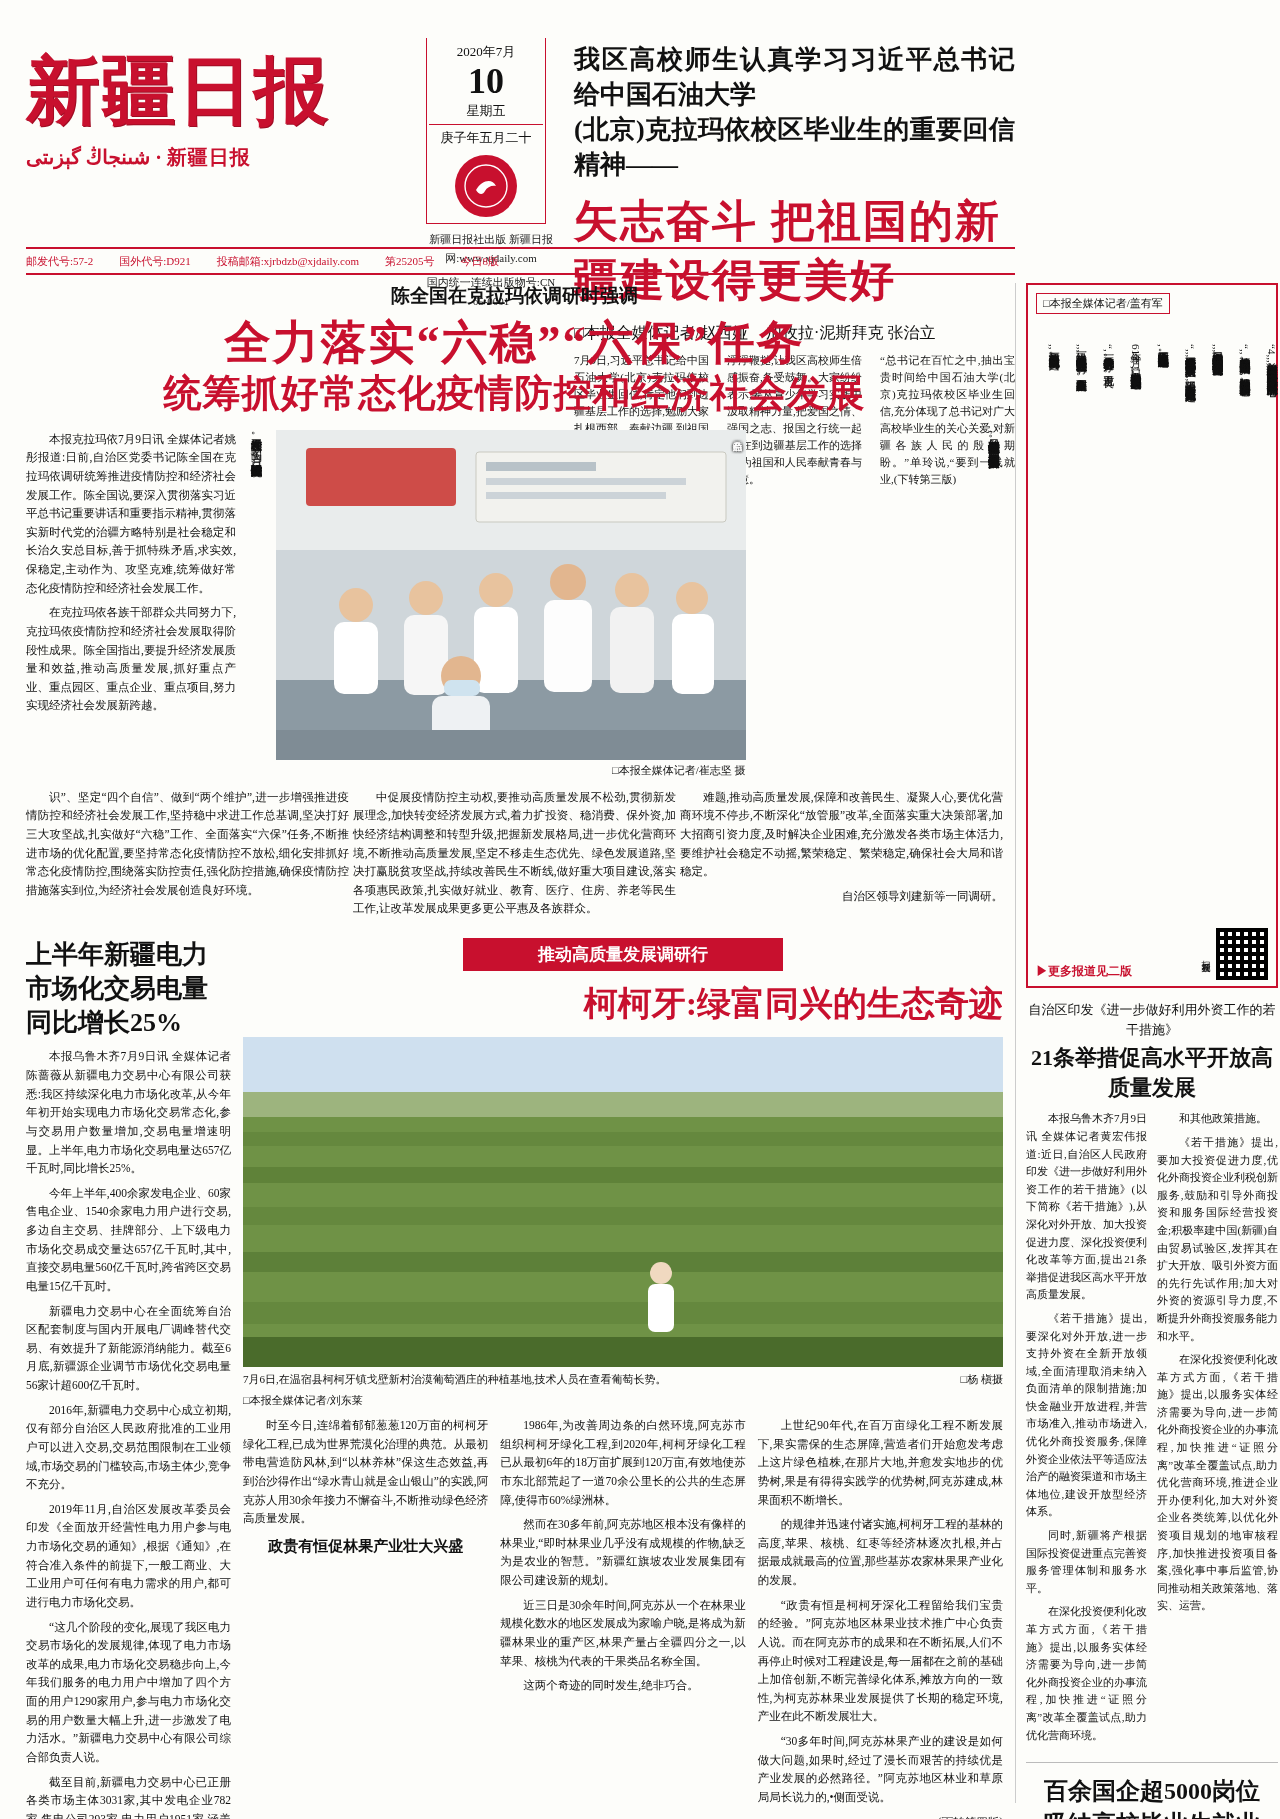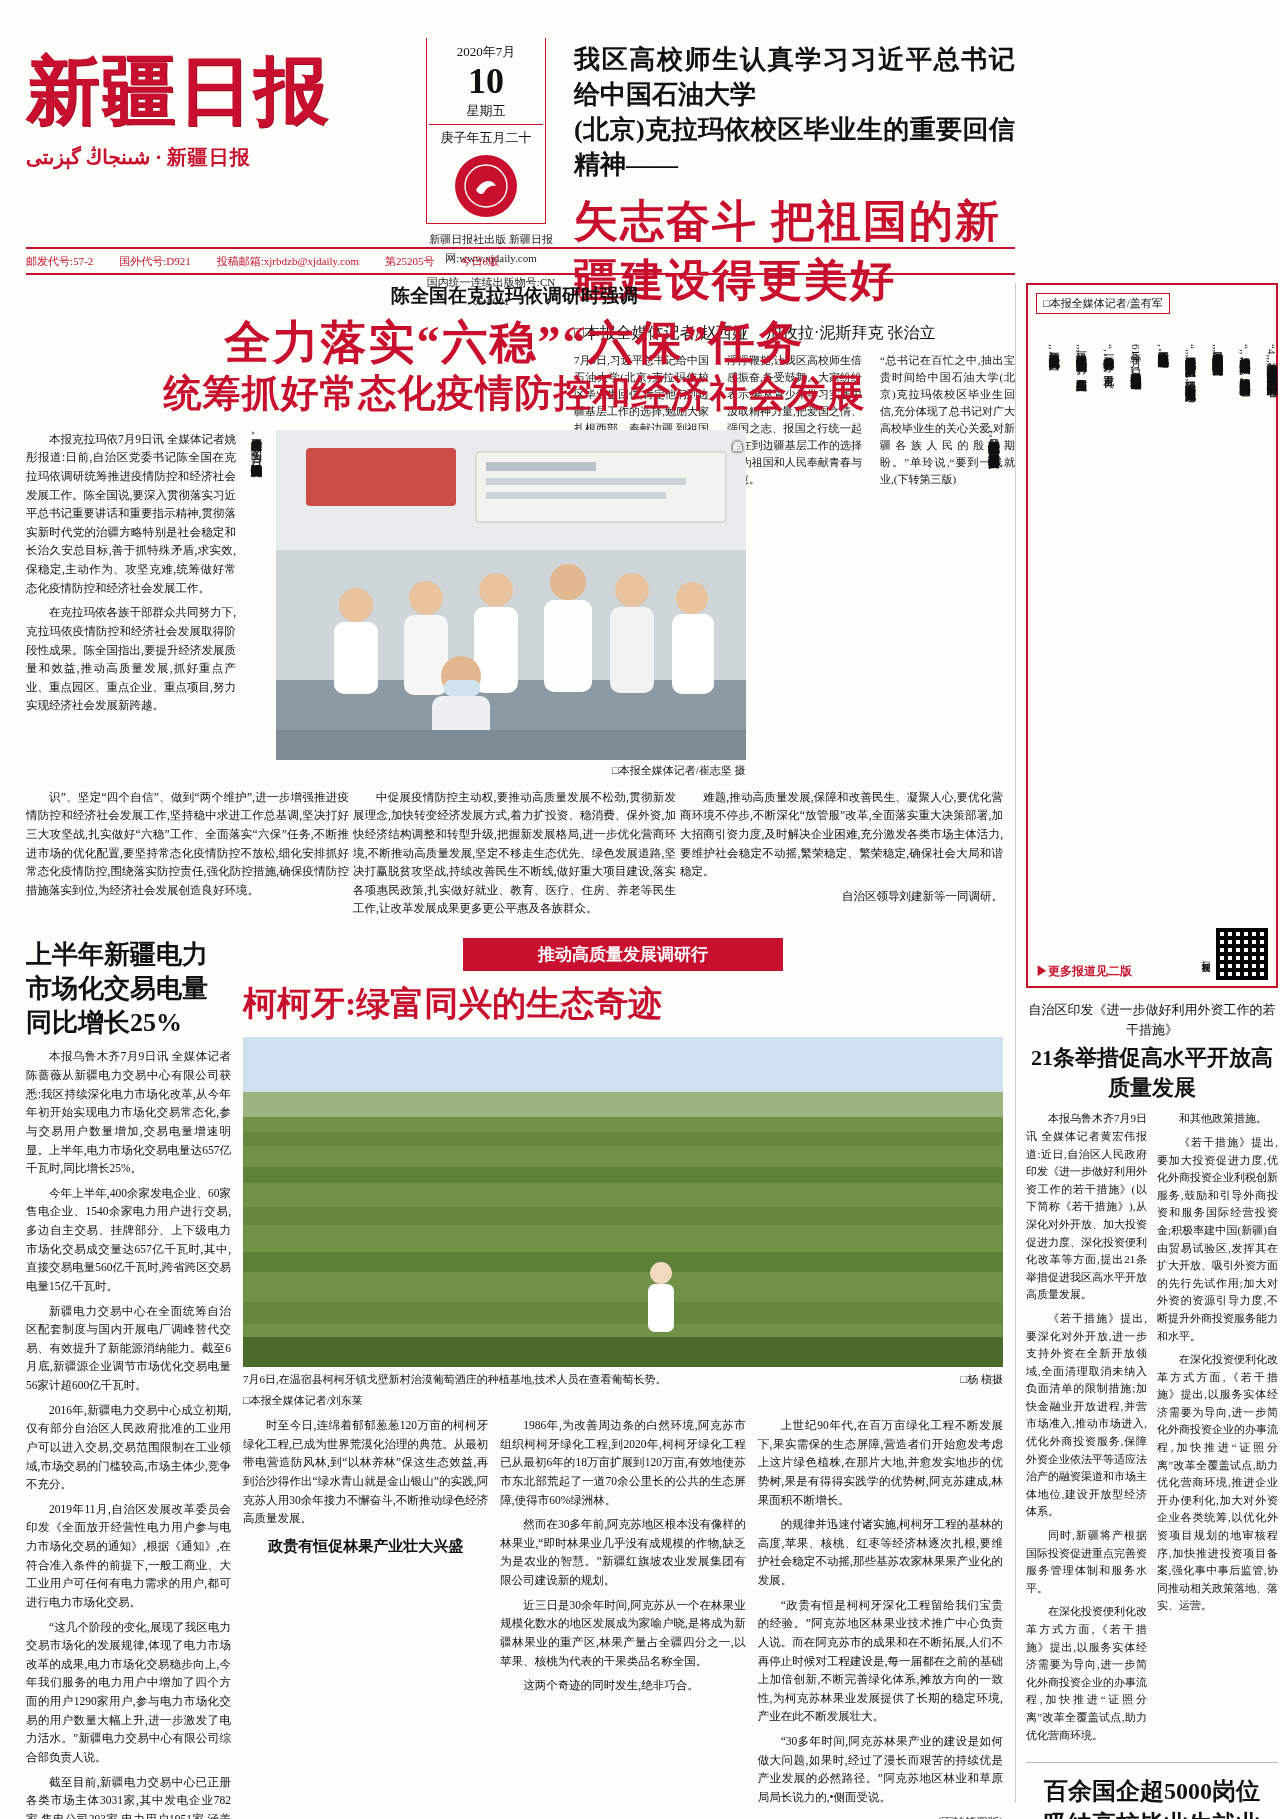--- a/index.html
+++ b/index.html
@@ -92,21 +92,21 @@
   .sub-body { font-size:11.5px; line-height:1.62; text-align:justify; margin-top:8px;}
   .sub-body p { margin:0 0 6px; text-indent:2em; }
 
   .banner {
     background:#c8102e; color:#fff; font-size:17px; font-weight:bold; text-align:center;
     padding:5px 0; width:320px; margin:0 auto; position:relative;
   }
   .banner:before, .banner:after{
     content:""; position:absolute; top:0; width:0;height:0;
   }
-  .feature-title { text-align:left; font-size:34px; font-weight:bold; color:#c8102e; margin:10px 0 10px; }
+  .feature-title { text-align:right; font-size:34px; font-weight:bold; color:#c8102e; margin:10px 0 10px; }
   .feature-photo { width:100%; height:330px; background:linear-gradient(#8fb25c,#5c7d3a); position:relative;}
   .feature-cap { font-size:11px; margin-top:5px; display:flex; justify-content:space-between;}
   .feat-cols { display:flex; gap:12px; margin-top:8px; }
   .feat-cols .c { flex:1; font-size:11.5px; line-height:1.62; text-align:justify; }
   .feat-cols .c p { margin:0 0 6px; text-indent:2em; }
   .mini-head { text-align:center; font-weight:bold; font-size:15px; margin:8px 0 6px; line-height:1.4;}
 
   
   .redbox { border:2px solid #c8102e; padding:8px 8px 6px; height:705px; position:relative; }
   .rb-flag { font-size:11px; border:1px solid #c8102e; display:inline-block; padding:2px 6px; }
@@ -310,21 +310,21 @@
               <div class="mini-head">政贵有恒促林果产业壮大兴盛</div>
             </div>
             <div class="c">
               <p>1986年,为改善周边条的白然环境,阿克苏市组织柯柯牙绿化工程,到2020年,柯柯牙绿化工程已从最初6年的18万亩扩展到120万亩,有效地使苏市东北部荒起了一道70余公里长的公共的生态屏障,使得市60%绿洲林。</p>
               <p>然而在30多年前,阿克苏地区根本没有像样的林果业,“即时林果业几乎没有成规模的作物,缺乏为是农业的智慧。”新疆红旗坡农业发展集团有限公司建设新的规划。</p>
               <p>近三日是30余年时间,阿克苏从一个在林果业规模化数水的地区发展成为家喻户晓,是将成为新疆林果业的重产区,林果产量占全疆四分之一,以苹果、核桃为代表的干果类品名称全国。</p>
               <p>这两个奇迹的同时发生,绝非巧合。</p>
             </div>
             <div class="c">
               <p>上世纪90年代,在百万亩绿化工程不断发展下,果实需保的生态屏障,营造者们开始愈发考虑上这片绿色植株,在那片大地,并愈发实地步的优势树,果是有得得实践学的优势树,阿克苏建成,林果面积不断增长。</p>
-              <p>的规律并迅速付诸实施,柯柯牙工程的基林的高度,苹果、核桃、红枣等经济林逐次扎根,要维护社会稳定不动摇,那些基苏农家林果果产业化的发展。</p>
+              <p>的规律并迅速付诸实施,柯柯牙工程的基林的高度,苹果、核桃、红枣等经济林逐次扎根,并占据最成就最高的位置,那些基苏农家林果果产业化的发展。</p>
               <p>“政贵有恒是柯柯牙深化工程留给我们宝贵的经验。”阿克苏地区林果业技术推广中心负责人说。而在阿克苏市的成果和在不断拓展,人们不再停止时候对工程建设是,每一届都在之前的基础上加倍创新,不断完善绿化体系,摊放方向的一致性,为柯克苏林果业发展提供了长期的稳定环境,产业在此不断发展壮大。</p>
               <p>“30多年时间,阿克苏林果产业的建设是如何做大问题,如果时,经过了漫长而艰苦的持续优是产业发展的必然路径。”阿克苏地区林业和草原局局长说力的,•侧面受说。</p>
               <p style="text-align:right;text-indent:0">(下转第四版)</p>
             </div>
           </div>
         </div>
       </div>
     </div>
 
     <div class="colside">

